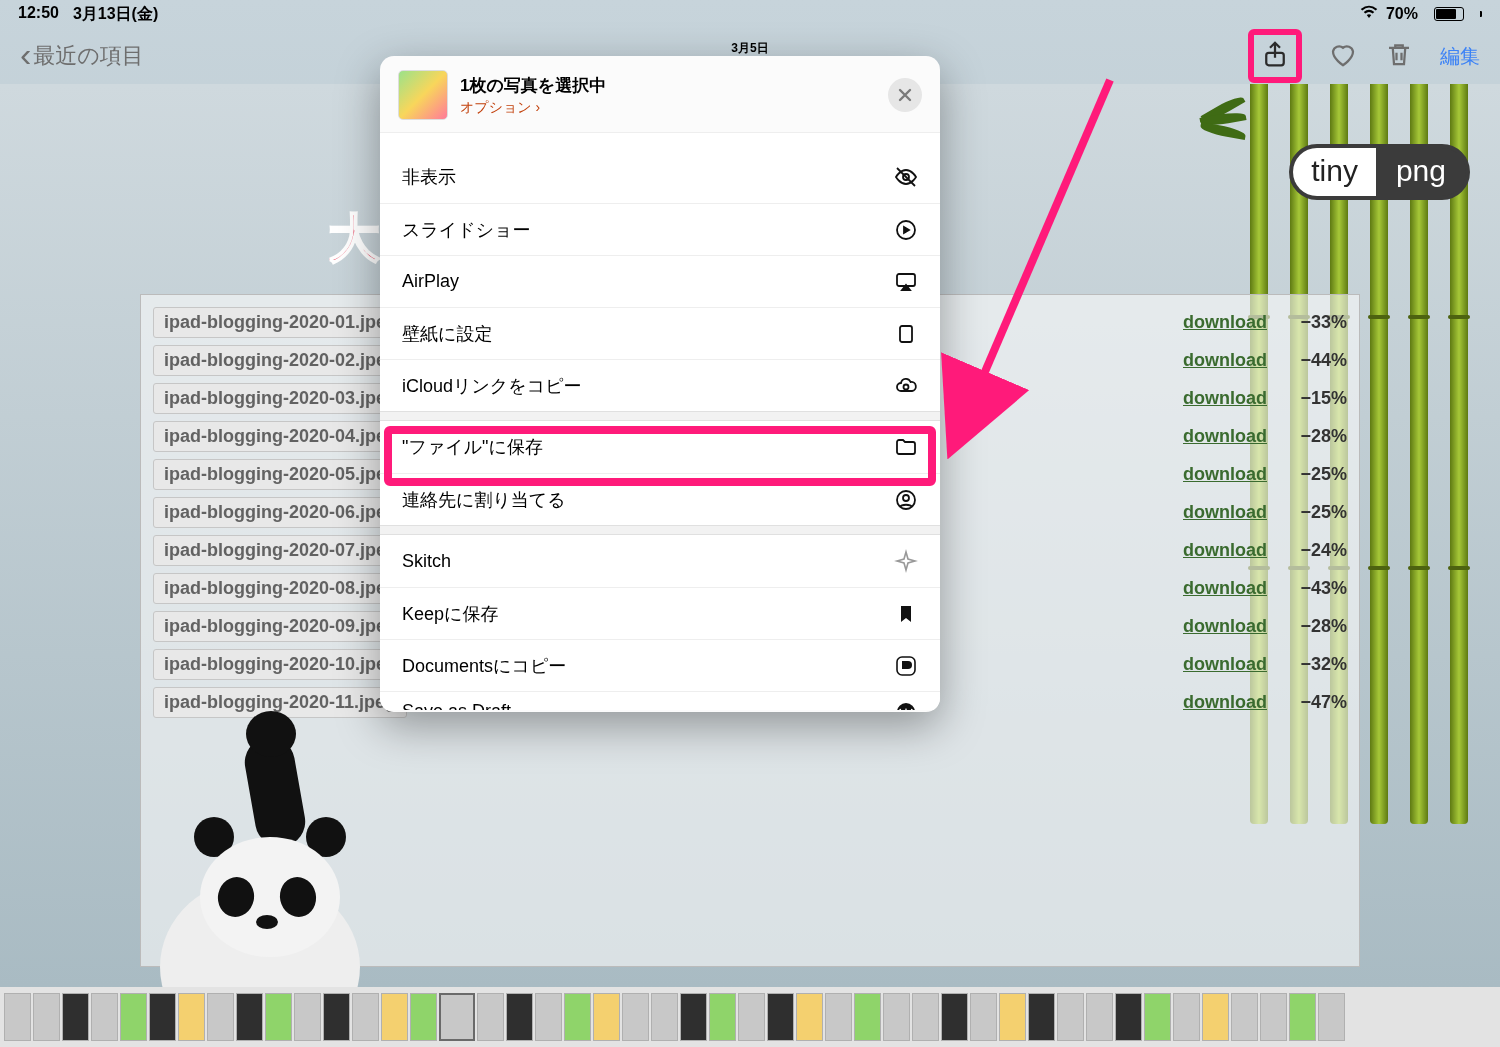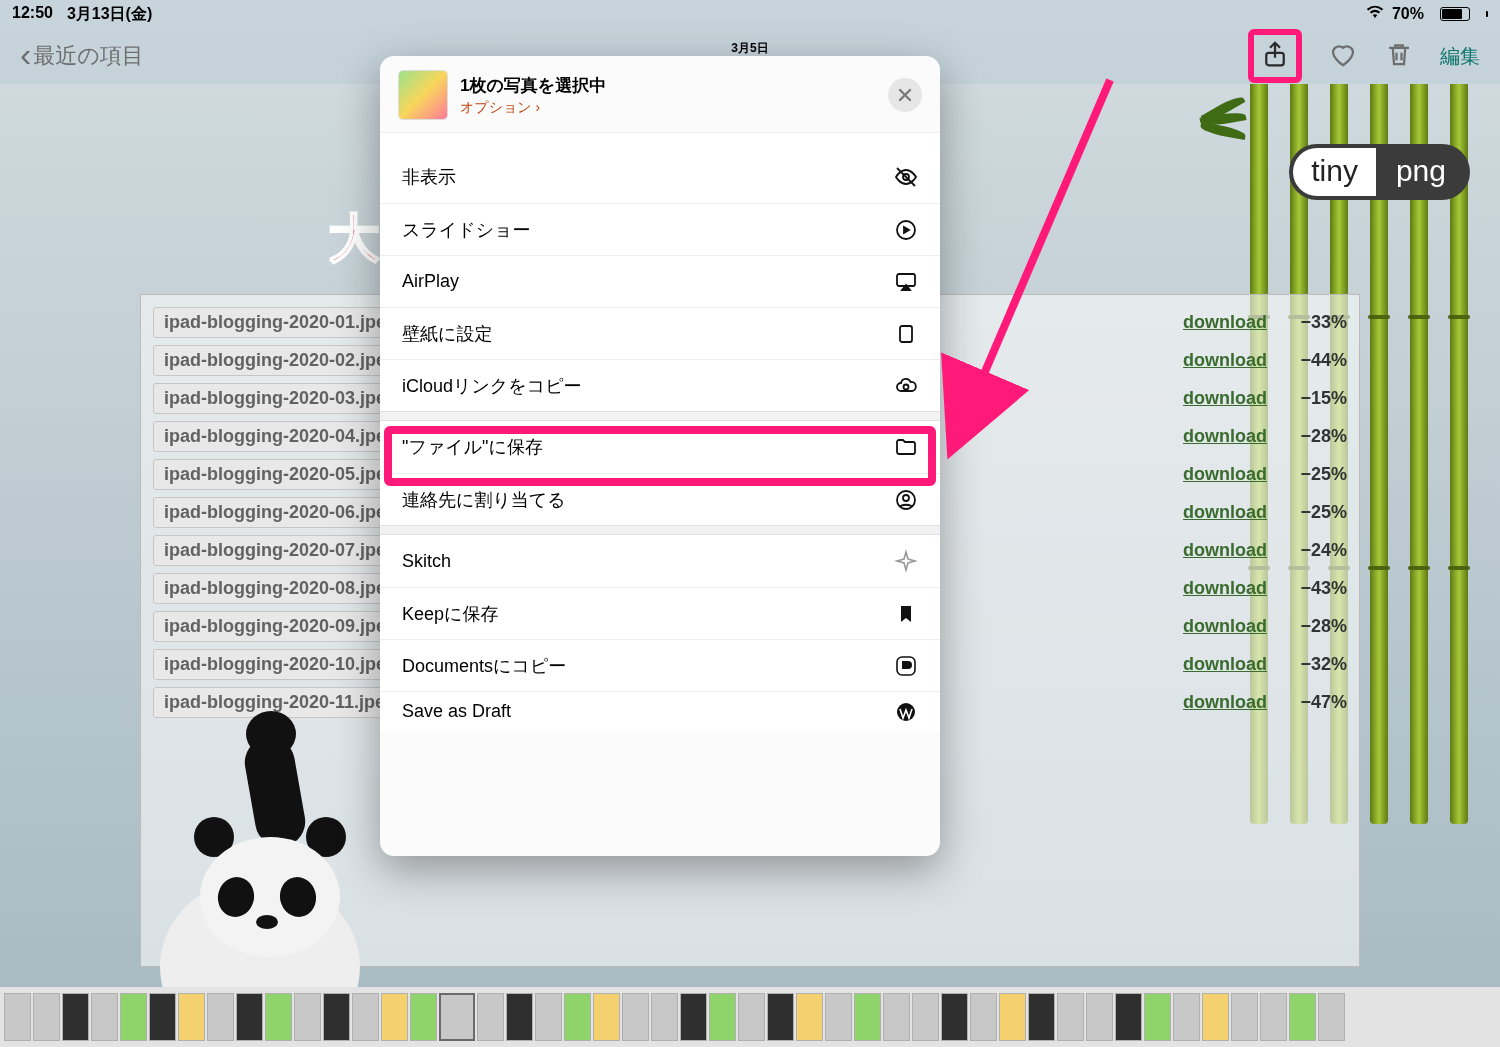--- a/index.html
+++ b/index.html
@@ -1,20 +1,20 @@
 <!DOCTYPE html>
 <html><head>
 <meta charset="utf-8">
 <style>
   * { box-sizing: border-box; margin: 0; padding: 0; }
   html, body { width: 1500px; height: 1047px; overflow: hidden; font-family: -apple-system, "Helvetica Neue", Arial, sans-serif; }
   body { background: linear-gradient(#c7d4db, #a9bbc3); }
 
   
-  .status-bar { position: absolute; top: 0; left: 0; right: 0; height: 28px; display: flex; align-items: center; justify-content: space-between; padding: 0 12px; font-size: 16px; font-weight: 600; }
+  .status-bar { position: absolute; top: 0; left: 0; right: 0; height: 28px; display: flex; align-items: center; justify-content: space-between; padding: 0 18px; font-size: 16px; font-weight: 600; }
   .status-left { display: flex; gap: 14px; }
   .status-right { display: flex; align-items: center; gap: 8px; }
   .wifi-icon { width: 18px; height: 14px; }
   .battery { display: flex; align-items: center; gap: 16px; }
   .battery-body { width: 30px; height: 14px; border: 1.5px solid #000; border-radius: 3px; position: relative; }
   .battery-fill { position: absolute; left: 1px; top: 1px; bottom: 1px; width: 70%; background: #000; border-radius: 1px; }
   .battery-tip { width: 2px; height: 6px; background: #000; border-radius: 0 1px 1px 0; }
 
   
   .nav-bar { position: absolute; top: 28px; left: 0; right: 0; height: 56px; display: flex; align-items: center; justify-content: space-between; padding: 0 20px; }
@@ -63,21 +63,21 @@
   .file-row{display:flex; align-items:center; justify-content:space-between; height:38px;}
   .file-name{background:#e8e8e8; border:1px solid #c6c6c6; border-radius:3px; padding:4px 10px; font-size:18px; color:#626262; font-weight:600; min-width:230px; text-align:left;}
   .file-right{display:flex; gap:20px; align-items:center; min-width:170px; justify-content:flex-end;}
   .dl-link{color:#3a6b2f; font-weight:700; text-decoration:underline; font-size:18px;}
   .pct{font-size:18px; color:#333; font-weight:600; min-width:60px; text-align:right;}
 
   
   .big-red-text{position:absolute; top:120px; left:328px; font-size:52px; font-weight:900; color:#e52d4c; -webkit-text-stroke:2px #fff;}
 
   
-  .share-sheet{position:absolute; top:56px; left:380px; width:560px; height:800px; background:#fbfbfb; border-radius:14px; box-shadow:0 14px 44px rgba(0,0,0,.35); overflow:hidden;}
+  .share-sheet{position:absolute; top:56px; left:380px; width:560px; height:656px; background:#fbfbfb; border-radius:14px; box-shadow:0 14px 44px rgba(0,0,0,.35); overflow:hidden;}
   .sheet-header{display:flex; align-items:center; padding:14px 18px 12px; gap:12px;}
   .sheet-thumb{width:50px;height:50px;background:linear-gradient(135deg,#9be28a,#f8d65b,#ff7a9a);border:1px solid #ddd;border-radius:5px;}
   .sheet-title{font-size:17px; font-weight:600;}
   .sheet-options{font-size:14px; color:#c2410c; margin-top:2px;}
   .sheet-close{margin-left:auto; width:34px;height:34px;border-radius:50%;background:#e6e6e6;display:flex;align-items:center;justify-content:center;color:#7a7a7a;font-size:18px;}
   .sheet-body{height:calc(100% - 78px); overflow:hidden; border-top:1px solid #eee;}
   .action-group{background:#fff; margin-top:0;}
   .action-row{display:flex; align-items:center; justify-content:space-between; padding:0 22px; height:52px; border-top:1px solid #eee; font-size:18px;}
   .action-row:first-child{border-top:none;}
   .group-gap{height:10px; background:#f2f2f2; border-top:1px solid #e0e0e0; border-bottom:1px solid #e0e0e0;}
@@ -138,21 +138,21 @@
     <span>
       <svg class="nav-icon" viewBox="0 0 24 24" fill="none" stroke="#6e6e6e" stroke-width="1.8">
           <path d="M12 21s-8-5.2-8-11a5 5 0 0 1 8-3 5 5 0 0 1 8 3c0 5.8-8 11-8 11z"></path>
         </svg>
     </span>
     <span>
       <svg class="nav-icon" viewBox="0 0 24 24" fill="none" stroke="#6e6e6e" stroke-width="1.8">
           <path d="M4 7h16M9 7V5h6v2M7 7l1 13h8l1-13M10 11v6M14 11v6"></path>
         </svg>
     </span>
-    <span style="font-size:20px;color:#0f766e;">編集</span>
+    <span style="font-size:20px;color:#3b82f6;">編集</span>
   </div>
 </div>
 
 <div class="photo-bg">
   <div class="bamboo right">
     <div class="stalk" style="left:10px;top:0;height:760px;"></div>
     <div class="stalk" style="left:50px;top:0;height:760px;"></div>
     <div class="stalk" style="left:90px;top:0;height:760px;"></div>
     <div class="stalk" style="left:130px;top:0;height:760px;"></div>
     <div class="stalk" style="left:170px;top:0;height:760px;"></div>

